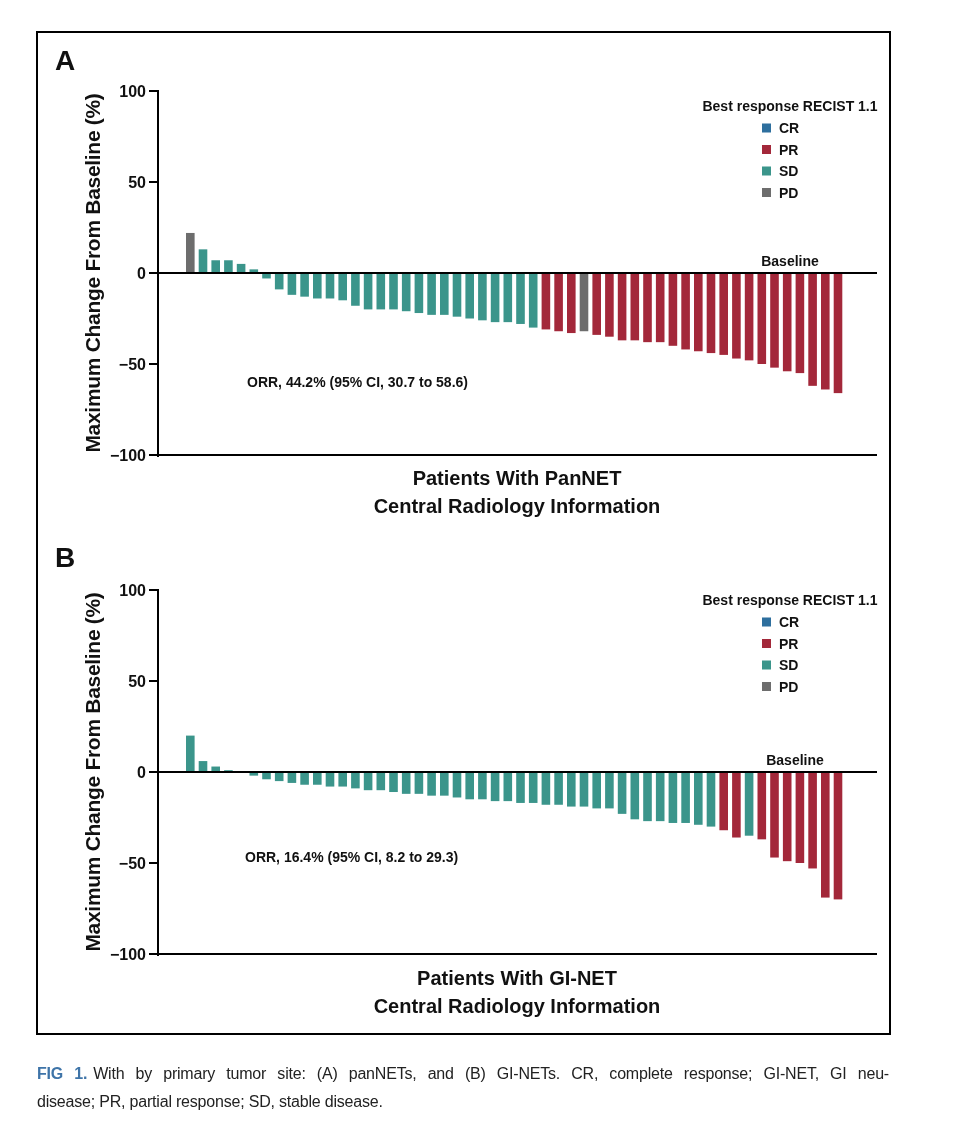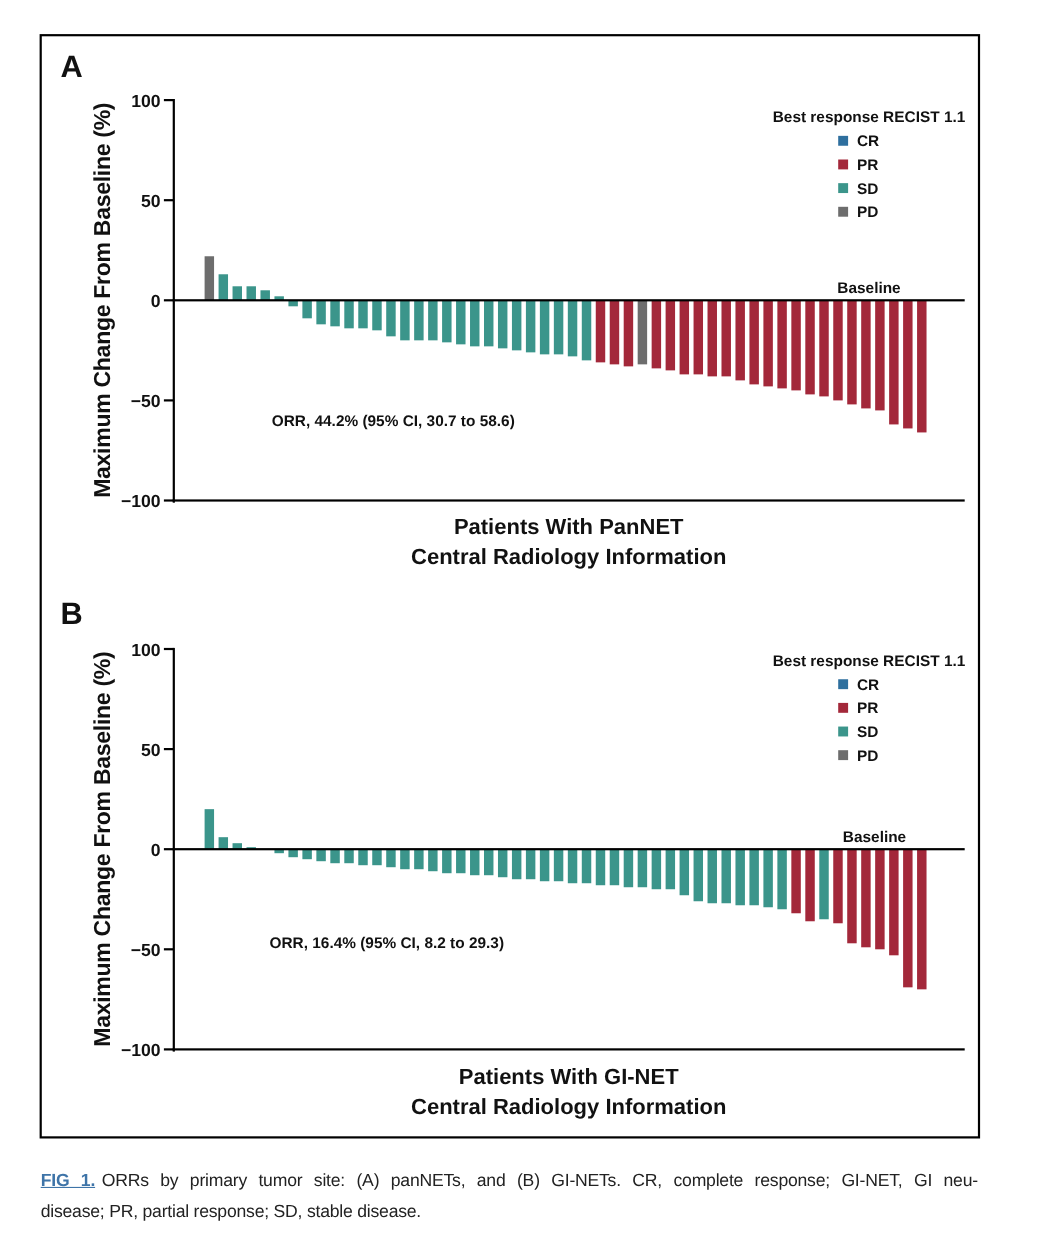--- a/index.html
+++ b/index.html
@@ -198,17 +198,17 @@
     <text class="legitem" x="779" y="691.5">PD</text>
 
     <text class="baselab" x="795" y="765" text-anchor="middle">Baseline</text>
     <text class="anno" x="245" y="862">ORR, 16.4% (95% CI, 8.2 to 29.3)</text>
 
     <text class="xtitle" x="517" y="985" text-anchor="middle">Patients With GI-NET</text>
     <text class="xtitle" x="517" y="1013" text-anchor="middle">Central Radiology Information</text>
   </svg>
 
   <div class="caption">
-    <div class="just"><span class="figtag" id="figtag" style="color: rgb(62, 116, 168); text-decoration: underline;">FIG 1.</span><span>ORRs by primary tumor site: (A) panNETs, and (B) GI-NETs. CR, complete response; GI-NET, GI neu-</span></div>
+    <div class="just"><span class="figtag" id="figtag" style="color: rgb(62, 116, 168);">FIG 1.</span><span>With by primary tumor site: (A) panNETs, and (B) GI-NETs. CR, complete response; GI-NET, GI neu-</span></div>
     <div>disease; PR, partial response; SD, stable disease.</div>
   </div>
 
 </div>
 
 </body></html>

